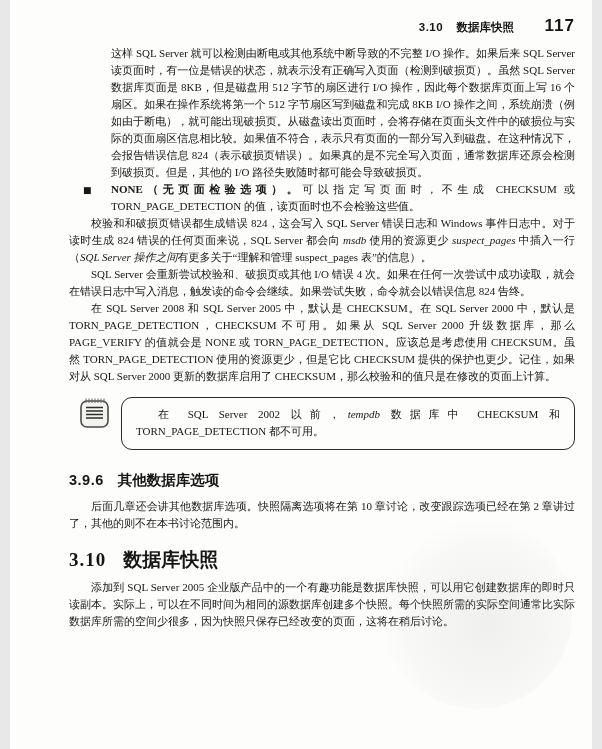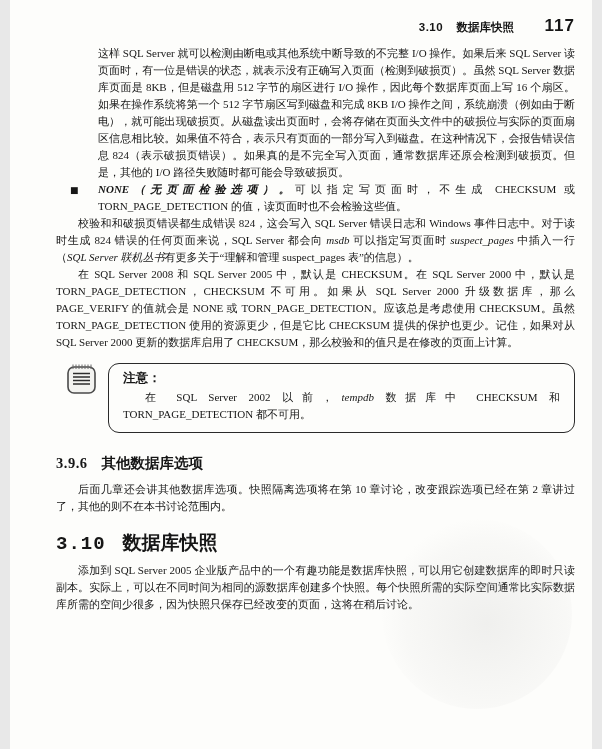--- a/index.html
+++ b/index.html
@@ -5,20 +5,21 @@
   html,body{margin:0;padding:0;background:#e8e8e8;}
   .page{
     position:relative;
     width:582px;height:749px;
     margin:0 auto;
     background:#fdfdfb;
     color:#161616;
     font-family:"Liberation Serif","DejaVu Serif",serif;
     overflow:hidden;
     box-sizing:border-box;
+    padding-left:13px;
   }
   
   .running-header{
     padding:16px 17px 0 46px;
     text-align:right;
     font-family:"Liberation Sans","DejaVu Sans",sans-serif;
     white-space:nowrap;
   }
   .rh-section{font-size:11.5px;font-weight:700;letter-spacing:.5px;}
   .rh-title{font-size:11.5px;font-weight:700;margin-left:9px;}
@@ -33,21 +34,21 @@
   
   .cont{margin-left:42px;}
 
   
   .bullet{position:relative;margin-left:42px;}
   .bullet .marker{
     position:absolute;left:-28px;top:1px;
     font-size:9px;line-height:17px;
     font-family:"DejaVu Sans",sans-serif;
   }
-  .bullet b{font-weight:700;font-style:italic;}
+  .bullet b{font-weight:700;}
 
   
   .note{
     display:flex;align-items:flex-start;
     margin:12px 0 0 10px;
   }
   .note-icon{flex:0 0 auto;margin-right:10px;}
   .note-frame{
     flex:1 1 auto;
     border:1.6px solid #2a2a2a;
@@ -58,27 +59,27 @@
   }
   .note-label{
     font-family:"Liberation Sans","DejaVu Sans",sans-serif;
     font-weight:700;font-size:12.6px;line-height:17px;text-indent:0;
   }
   .note-text{text-indent:2em;margin-top:2px;}
 
   
   .h-sub{
     margin:21px 0 8px 0;
-    font-family:Liberation Serif, serif;
+    font-family:Liberation Sans, sans-serif;
     font-size:14.5px;font-weight:700;
   }
   .h-sub .h-num{margin-right:14px;letter-spacing:.5px;}
   .h-main{
     margin:15px 0 0 0;
-    font-family:Liberation Mono, monospace;
+    font-family:Liberation Serif, serif;
     font-size:19px;font-weight:700;
   }
   .h-main .h-num{margin-right:17px;letter-spacing:1px;}
   .after-h{margin-top:6px;}
 
   
   .watermark{
     position:absolute;right:20px;bottom:40px;
     width:190px;height:190px;border-radius:50%;
     background:radial-gradient(circle at 55% 55%, rgba(120,120,120,.10), rgba(160,160,160,.05) 55%, rgba(255,255,255,0) 72%);
@@ -98,21 +99,22 @@
 
   <main>
 
     <p class="cont">这样 SQL Server 就可以检测由断电或其他系统中断导致的不完整 I/O 操作。如果后来 SQL Server 读页面时，有一位是错误的状态，就表示没有正确写入页面（检测到破损页）。虽然 SQL Server 数据库页面是 8KB，但是磁盘用 512 字节的扇区进行 I/O 操作，因此每个数据库页面上写 16 个扇区。如果在操作系统将第一个 512 字节扇区写到磁盘和完成 8KB I/O 操作之间，系统崩溃（例如由于断电），就可能出现破损页。从磁盘读出页面时，会将存储在页面头文件中的破损位与实际的页面扇区信息相比较。如果值不符合，表示只有页面的一部分写入到磁盘。在这种情况下，会报告错误信息 824（表示破损页错误）。如果真的是不完全写入页面，通常数据库还原会检测到破损页。但是，其他的 I/O 路径失败随时都可能会导致破损页。</p>
 
     <div class="bullet">
       <span class="marker">■</span>
       <p><b>NONE（无页面检验选项）。</b><span>可以指定写页面时，不生成 CHECKSUM 或 TORN_PAGE_DETECTION 的值，读页面时也不会检验这些值。</span></p>
     </div>
 
-    <p class="para"><span>校验和和破损页错误都生成错误 824，这会写入 SQL Server 错误日志和 Windows 事件日志中。对于读时生成 824 错误的任何页面来说，SQL Server 都会向 </span><span class="it">msdb</span><span> 可以指定写页面时 </span><span class="it">suspect_pages</span><span> 中插入一行（</span><span class="it">SQL Server 联机丛书</span><span>有更多关于“理解和管理 suspect_pages 表”的信息）。</span></p>
+    <p class="para"><span>校验和和破损页错误都生成错误 824，这会写入 SQL Server 错误日志和 Windows 事件日志中。对于读时生成 824 错误的任何页面来说，SQL Server 都会向 </span><span class="it">msdb</span><span> 使用的资源更少 </span><span class="it">suspect_pages</span><span> 中插入一行（</span><span class="it">SQL Server 操作之间</span><span>有更多关于“理解和管理 suspect_pages 表”的信息）。</span></p>
+    <p class="para"><span>SQL Server 会重新尝试校验和、破损页或其他 I/O 错误 4 次。如果在任何一次尝试中成功读取，就会在错误日志中写入消息，触发读的命令会继续。如果尝试失败，命令就会以错误信息 824 告终。</span></p>
     <p class="para"><span>在 SQL Server 2008 和 SQL Server 2005 中，默认是 CHECKSUM。在 SQL Server 2000 中，默认是 TORN_PAGE_DETECTION，CHECKSUM 不可用。如果从 SQL Server 2000 升级数据库，那么 PAGE_VERIFY 的值就会是 NONE 或 TORN_PAGE_DETECTION。应该总是考虑使用 CHECKSUM。虽然 TORN_PAGE_DETECTION 使用的资源更少，但是它比 CHECKSUM 提供的保护也更少。记住，如果对从 SQL Server 2000 更新的数据库启用了 CHECKSUM，那么校验和的值只是在修改的页面上计算。</span></p>
 
     <div class="note">
       <span class="note-icon">
         <svg width="32" height="32" viewBox="0 0 32 32" aria-hidden="true">
           <rect x="2" y="4" width="27" height="26" rx="6" fill="#f3f3f0" stroke="#4a4a4a" stroke-width="1.6"></rect>
           <g stroke="#6a6a6a" stroke-width="1">
             <line x1="7" y1="1.5" x2="7" y2="6"></line>
               <line x1="10" y1="1.5" x2="10" y2="6"></line>
             <line x1="13" y1="1.5" x2="13" y2="6"></line>
@@ -123,21 +125,20 @@
           </g>
           <g stroke="#2c2c2c" stroke-width="1.5">
             <line x1="7" y1="10.5" x2="24" y2="10.5"></line>
             <line x1="7" y1="14" x2="24" y2="14"></line>
             <line x1="7" y1="17.5" x2="24" y2="17.5"></line>
             <line x1="7" y1="21" x2="24" y2="21"></line>
           </g>
         </svg>
       </span>
       <div class="note-frame">
-        <p class="note-label">注意：</p>
         <p class="note-text"><span>在 SQL Server 2002 以前，</span><span class="it">tempdb</span><span> 数据库中 CHECKSUM 和 TORN_PAGE_DETECTION 都不可用。</span></p>
       </div>
     </div>
 
     <h3 class="h-sub">
       <span class="h-num">3.9.6</span><span>其他数据库选项</span>
     </h3>
     <p class="para after-h">后面几章还会讲其他数据库选项。快照隔离选项将在第 10 章讨论，改变跟踪选项已经在第 2 章讲过了，其他的则不在本书讨论范围内。</p>
 
     <h2 class="h-main">

